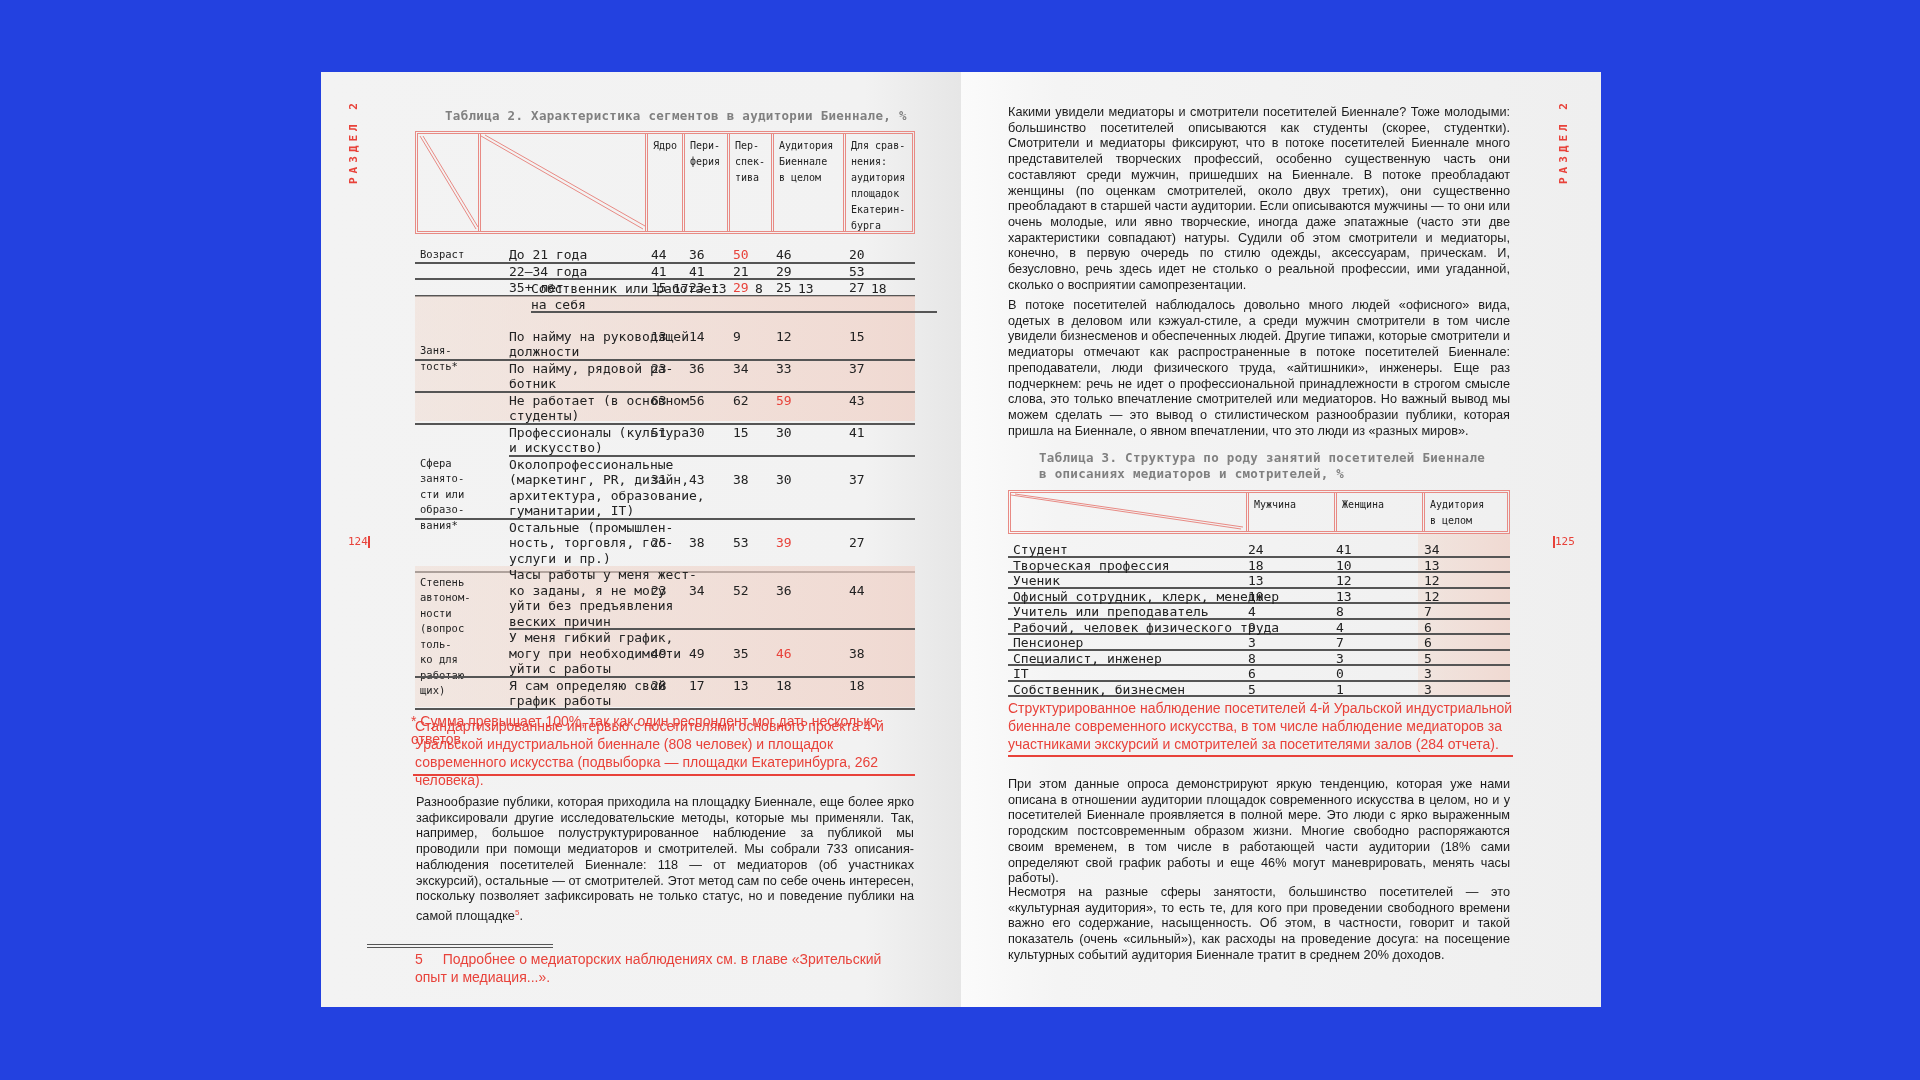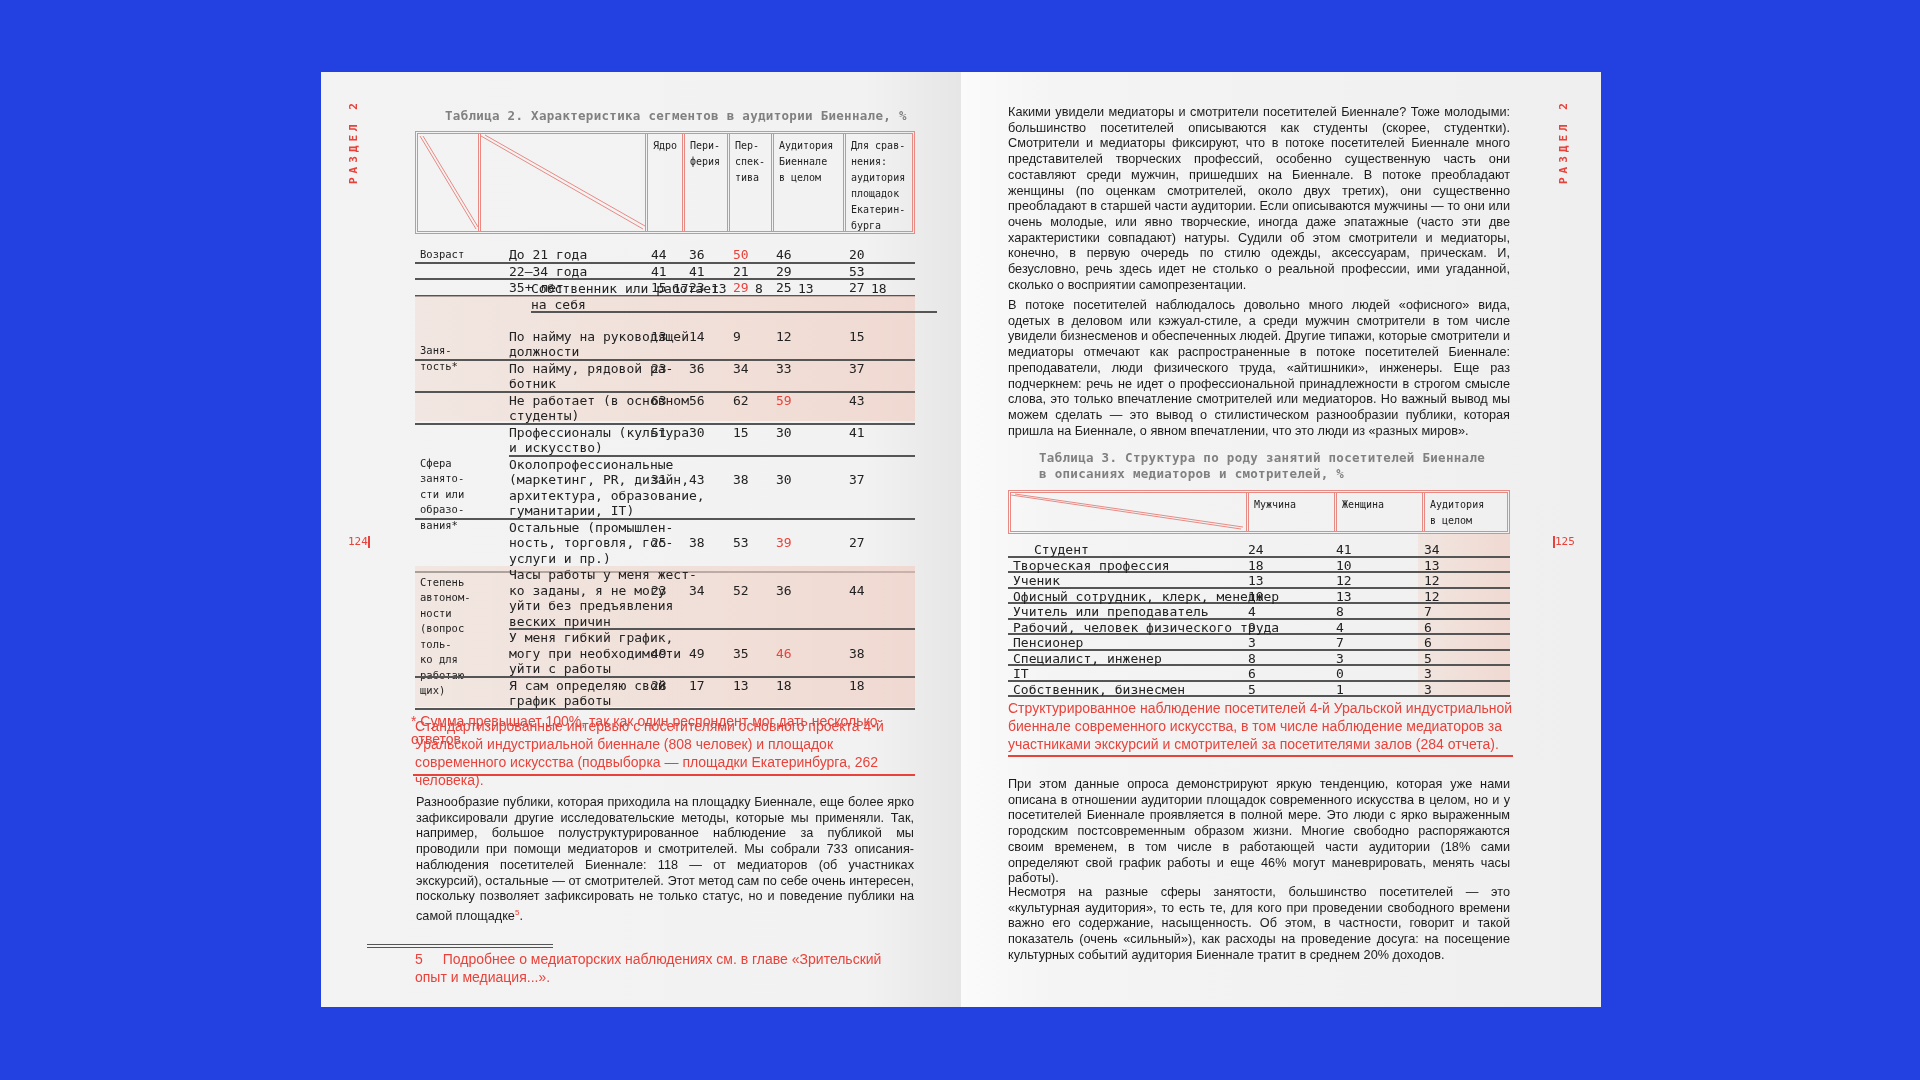--- a/index.html
+++ b/index.html
@@ -244,21 +244,21 @@
     </div>
     <div class="hcell" style="left:235px;width:88px;"><span>Мужчина</span></div>
     <div class="hcell" style="left:323px;width:88px;"><span>Женщина</span></div>
     <div class="hcell" style="left:411px;width:85px;"><span class="colh" style="white-space: pre;">Аудитория
 в целом</span></div>
   </div>
 
   <div class="tint" style="left:457px;top:462px;width:92px;height:162px;"></div>
   <div id="t3body">
       <div class="trow" style="left: 47px; top: 470px; width: 502px; height: 15.5px;">
-        <span style="left: 5px; margin-left: 21px;">Студент</span>
+        <span style="left: 5px;">Студент</span>
         <span style="left: 240px;">24</span>
         <span style="left: 328px;">41</span>
         <span style="left: 416px;">34</span>
       </div>
       <div class="trow" style="left: 47px; top: 485.5px; width: 502px; height: 15.5px;">
         <span style="left: 5px;">Творческая профессия</span>
         <span style="left: 240px;">18</span>
         <span style="left: 328px;">10</span>
         <span style="left: 416px;">13</span>
       </div>

